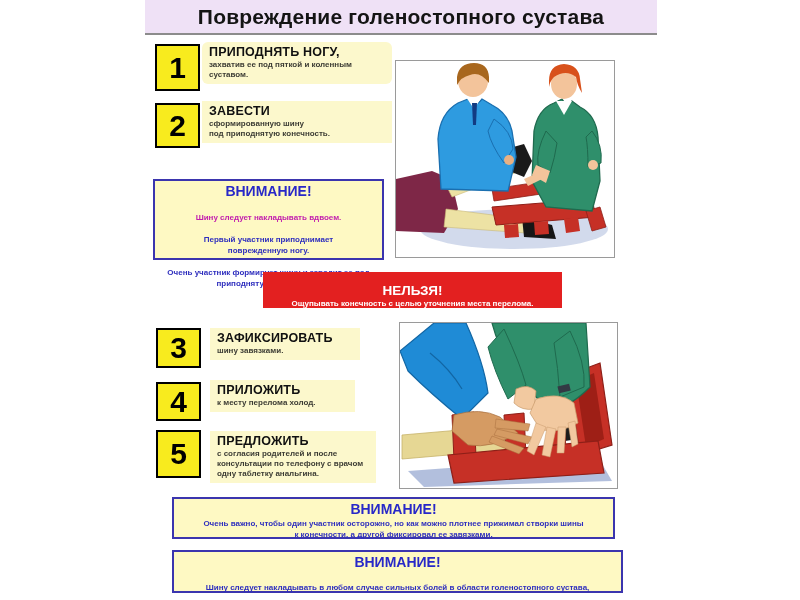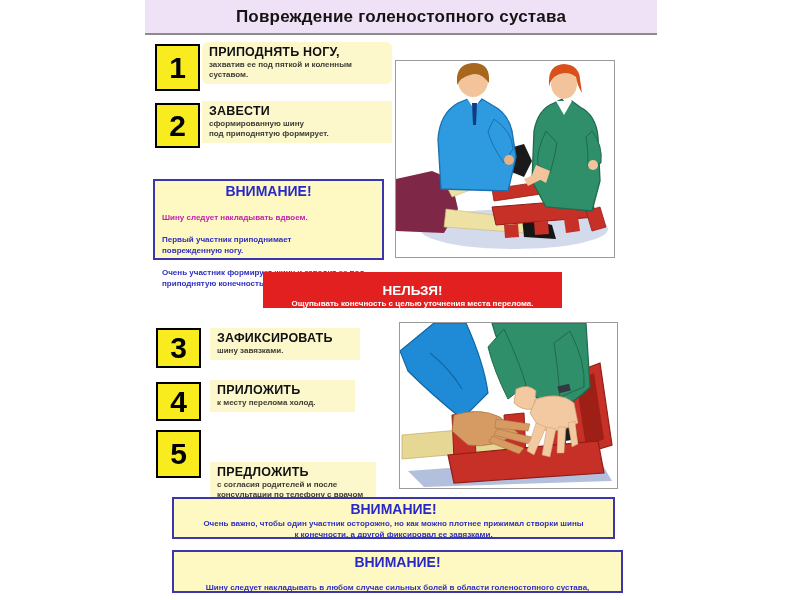--- a/index.html
+++ b/index.html
@@ -3,33 +3,33 @@
 <meta charset="utf-8">
 <style>
   html,body{margin:0;padding:0;background:#ffffff;}
   #page{position:relative;width:800px;height:600px;background:#ffffff;overflow:hidden;
         font-family:"Liberation Sans","DejaVu Sans",sans-serif;color:#111;}
   .abs{position:absolute;}
 
   
   #title-band{left:145px;top:0;width:512px;height:33px;background:#EFE1F6;
               border-bottom:2px solid #8c8c8c;display:flex;align-items:center;justify-content:center;}
-  #title-band .t{font-size:17px;font-weight:bold;color:#141414;letter-spacing:.2px;text-align:center;}
+  #title-band .t{font-size:21px;font-weight:bold;color:#141414;letter-spacing:.2px;text-align:center;}
 
   
   .numbox{background:#F8EB1E;border:2px solid #000;display:flex;align-items:center;justify-content:center;
           font-size:30px;font-weight:bold;color:#000;box-sizing:border-box;}
   .steptext{background:#FCF8CC;box-sizing:border-box;padding:3px 7px 4px 7px;}
   .steptext .h{font-size:12.5px;font-weight:bold;color:#101010;line-height:14px;letter-spacing:.2px;}
   .steptext .b{font-size:8px;font-weight:700;color:#3c3c34;line-height:10px;margin-top:1px;white-space:pre-line;}
 
   
   .attbox{background:#fef9c3;border:2px solid #3B35AE;box-sizing:border-box;text-align:center;}
   .attbox .att-title{font-size:14px;font-weight:bold;color:#2828C8;line-height:17px;margin-top:2px;}
-  .att-small{font-size:8px;line-height:11px;color:#2F2FBE;font-weight:700;white-space:pre-line;}
+  .att-small{font-size:8px;line-height:11px;color:#2F2FBE;font-weight:700;white-space:pre-line;text-align:center;}
   .magenta{color:#C220AE;}
   #attention-1{left:153px;top:179px;width:231px;height:81px;text-align:left;}
   #attention-1 .att-title{text-align:center;}
   #attention-1 .body{padding:1px 7px;}
 
   
   #forbidden{left:263px;top:272px;width:299px;height:36px;background:#E32020;box-sizing:border-box;
              text-align:center;color:#fff;}
   #forbidden .f-title{font-size:13.5px;font-weight:bold;line-height:16px;margin-top:11px;}
   #forbidden .f-body{font-size:8px;font-weight:700;line-height:10px;}
@@ -61,21 +61,21 @@
     <div class="b">захватив ее под пяткой и коленным
 суставом.</div>
   </div>
 
   <div class="abs numbox" style="left:155px;top:103px;width:45px;height:45px;">
       <span>2</span>
     </div>
   <div class="abs steptext" style="left:202px;top:101px;width:190px;">
     <div class="h">ЗАВЕСТИ</div>
     <div class="b">сформированную шину
-под приподнятую формирует.</div>
+под приподнятую конечность.</div>
   </div>
 
   <div class="abs attbox" id="attention-1">
     <div class="att-title">ВНИМАНИЕ!</div>
     <div class="body att-small">
       <div class="magenta">Шину следует накладывать вдвоем.</div>
       <div><b>Первый участник</b><span> приподнимает
 поврежденную ногу.</span></div>
       <div><b>Очень участник</b><span> формирует шину  и заводит ее под
 приподнятую конечность.</span></div>
@@ -144,21 +144,21 @@
       <span>4</span>
     </div>
   <div class="abs steptext" style="left:210px;top:380px;width:145px;">
     <div class="h">ПРИЛОЖИТЬ</div>
     <div class="b">к месту перелома холод.</div>
   </div>
 
   <div class="abs numbox" style="left:156px;top:430px;width:45px;height:48px;">
       <span>5</span>
     </div>
-  <div class="abs steptext" style="left:210px;top:431px;width:166px;margin-top:31px;">
+  <div class="abs steptext" style="left:210px;top:431px;width:166px;">
     <div class="h">ПРЕДЛОЖИТЬ</div>
     <div class="b">с  согласия родителей и после
 консультации по телефону  с врачом
 одну таблетку анальгина.</div>
   </div>
 
   <div class="abs illus" id="illus-bottom">
     <svg viewBox="0 0 217 165">
       <polygon points="8,148 198,134 212,158 24,164" fill="#9FAFD4" opacity="0.8"></polygon>
       <polygon points="2,112 118,102 118,126 2,136" fill="#E6D794" stroke="#C6B36A" stroke-width="0.8"></polygon>

